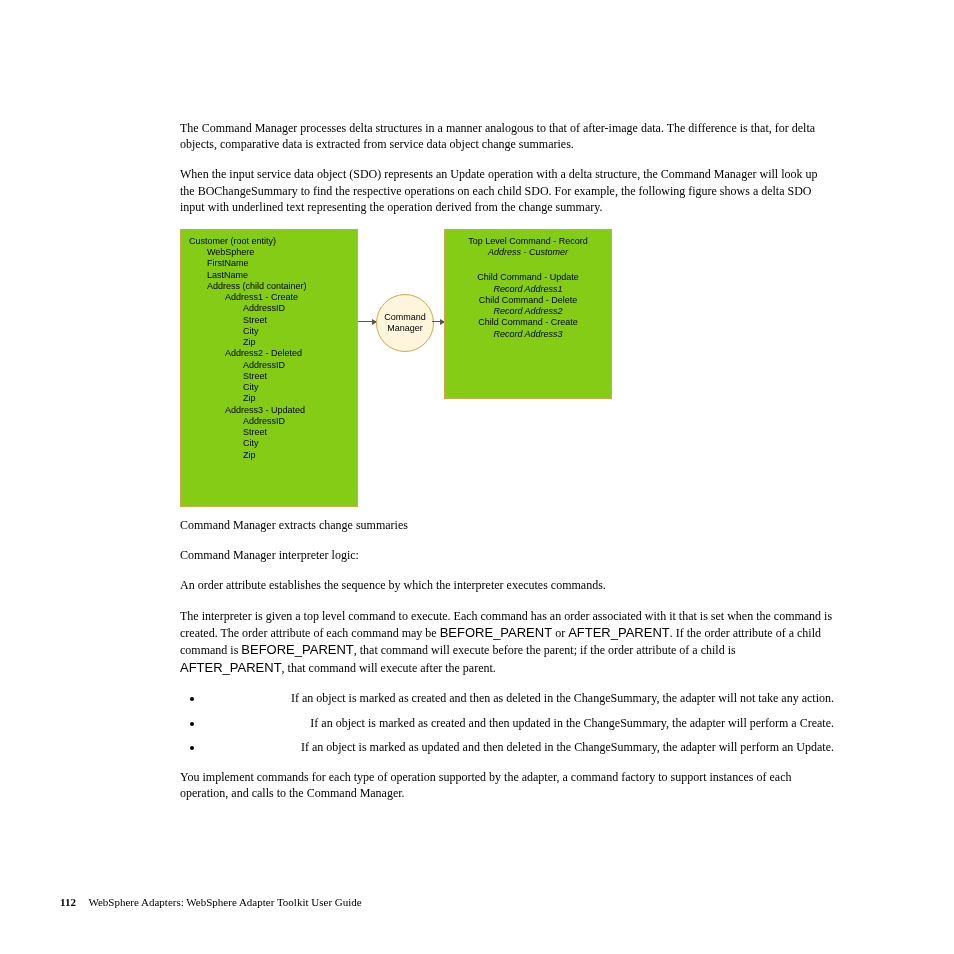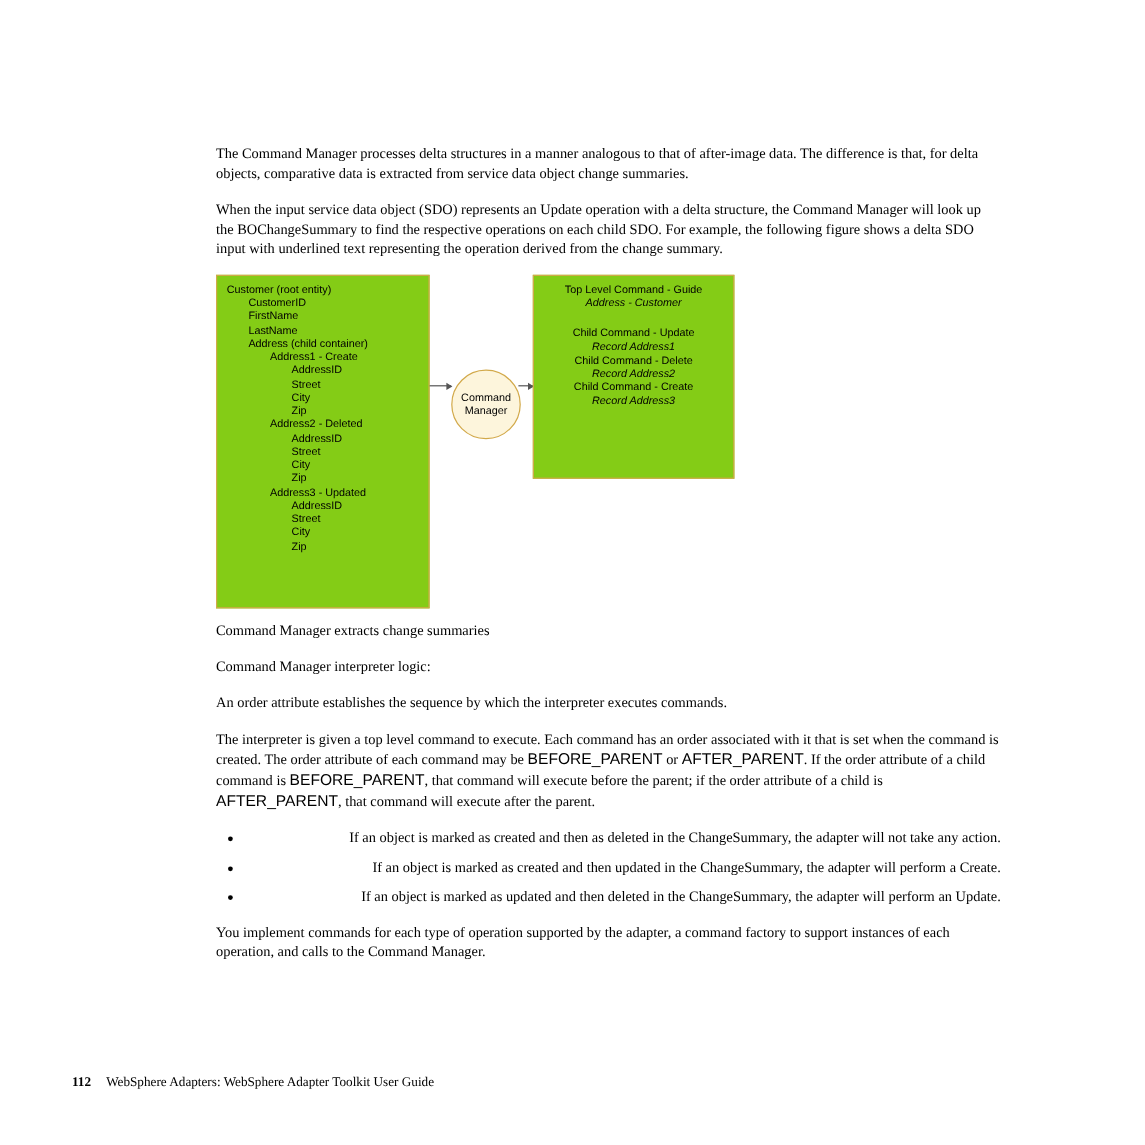--- a/index.html
+++ b/index.html
@@ -37,21 +37,21 @@
     position: absolute;
     border: 1px solid #d2a94a;
     background: #84cc16;
     box-sizing: border-box;
   }
   .leftbox { left: 0; top: 0; width: 178px; height: 278px; padding: 6px 8px; }
   .rightbox { left: 264px; top: 0; width: 168px; height: 170px; padding: 6px 8px; text-align: center; }
   .circle {
     position: absolute;
     left: 196px;
-    top: 79px;
+    top: 65px;
     width: 56px;
     height: 56px;
     border: 1px solid #d2a94a;
     border-radius: 50%;
     background: #fdf5dc;
     display: flex;
     align-items: center;
     justify-content: center;
     text-align: center;
   }
@@ -108,21 +108,21 @@
 </head>
 <body>
 
 <div class="page">
   <p>The Command Manager processes delta structures in a manner analogous to that of after-image data. The difference is that, for delta objects, comparative data is extracted from service data object change summaries.</p>
   <p>When the input service data object (SDO) represents an Update operation with a delta structure, the Command Manager will look up the BOChangeSummary to find the respective operations on each child SDO. For example, the following figure shows a delta SDO input with underlined text representing the operation derived from the change summary.</p>
 
   <div class="diagram">
     <div class="dbox leftbox">
       <div class="lind0">Customer (root entity)</div>
-      <div class="lind1">CustomerID</div>
+      <div class="lind1">WebSphere</div>
       <div class="lind1">FirstName</div>
       <div class="lind1">LastName</div>
       <div class="lind1">Address (child container)</div>
       <div class="lind2"><span>Address1 - </span><span class="u">Create</span></div>
       <div class="lind3">AddressID</div>
       <div class="lind3">Street</div>
       <div class="lind3">City</div>
       <div class="lind3">Zip</div>
       <div class="lind2"><span>Address2 - </span><span class="u">Deleted</span></div>
       <div class="lind3">AddressID</div>
@@ -137,21 +137,21 @@
     </div>
 
     <div class="arrow1"></div>
     <div class="circle">
       <div style="white-space:pre-line;">Command
 Manager</div>
     </div>
     <div class="arrow2"></div>
 
     <div class="dbox rightbox">
-      <div>Top Level Command - Guide</div>
+      <div>Top Level Command - Record</div>
       <div class="it">Address - Customer</div>
       <div class="rspace"></div>
       <div>Child Command - Update</div>
       <div class="it">Record Address1</div>
       <div>Child Command - Delete</div>
       <div class="it">Record Address2</div>
       <div>Child Command - Create</div>
       <div class="it">Record Address3</div>
     </div>
   </div>

